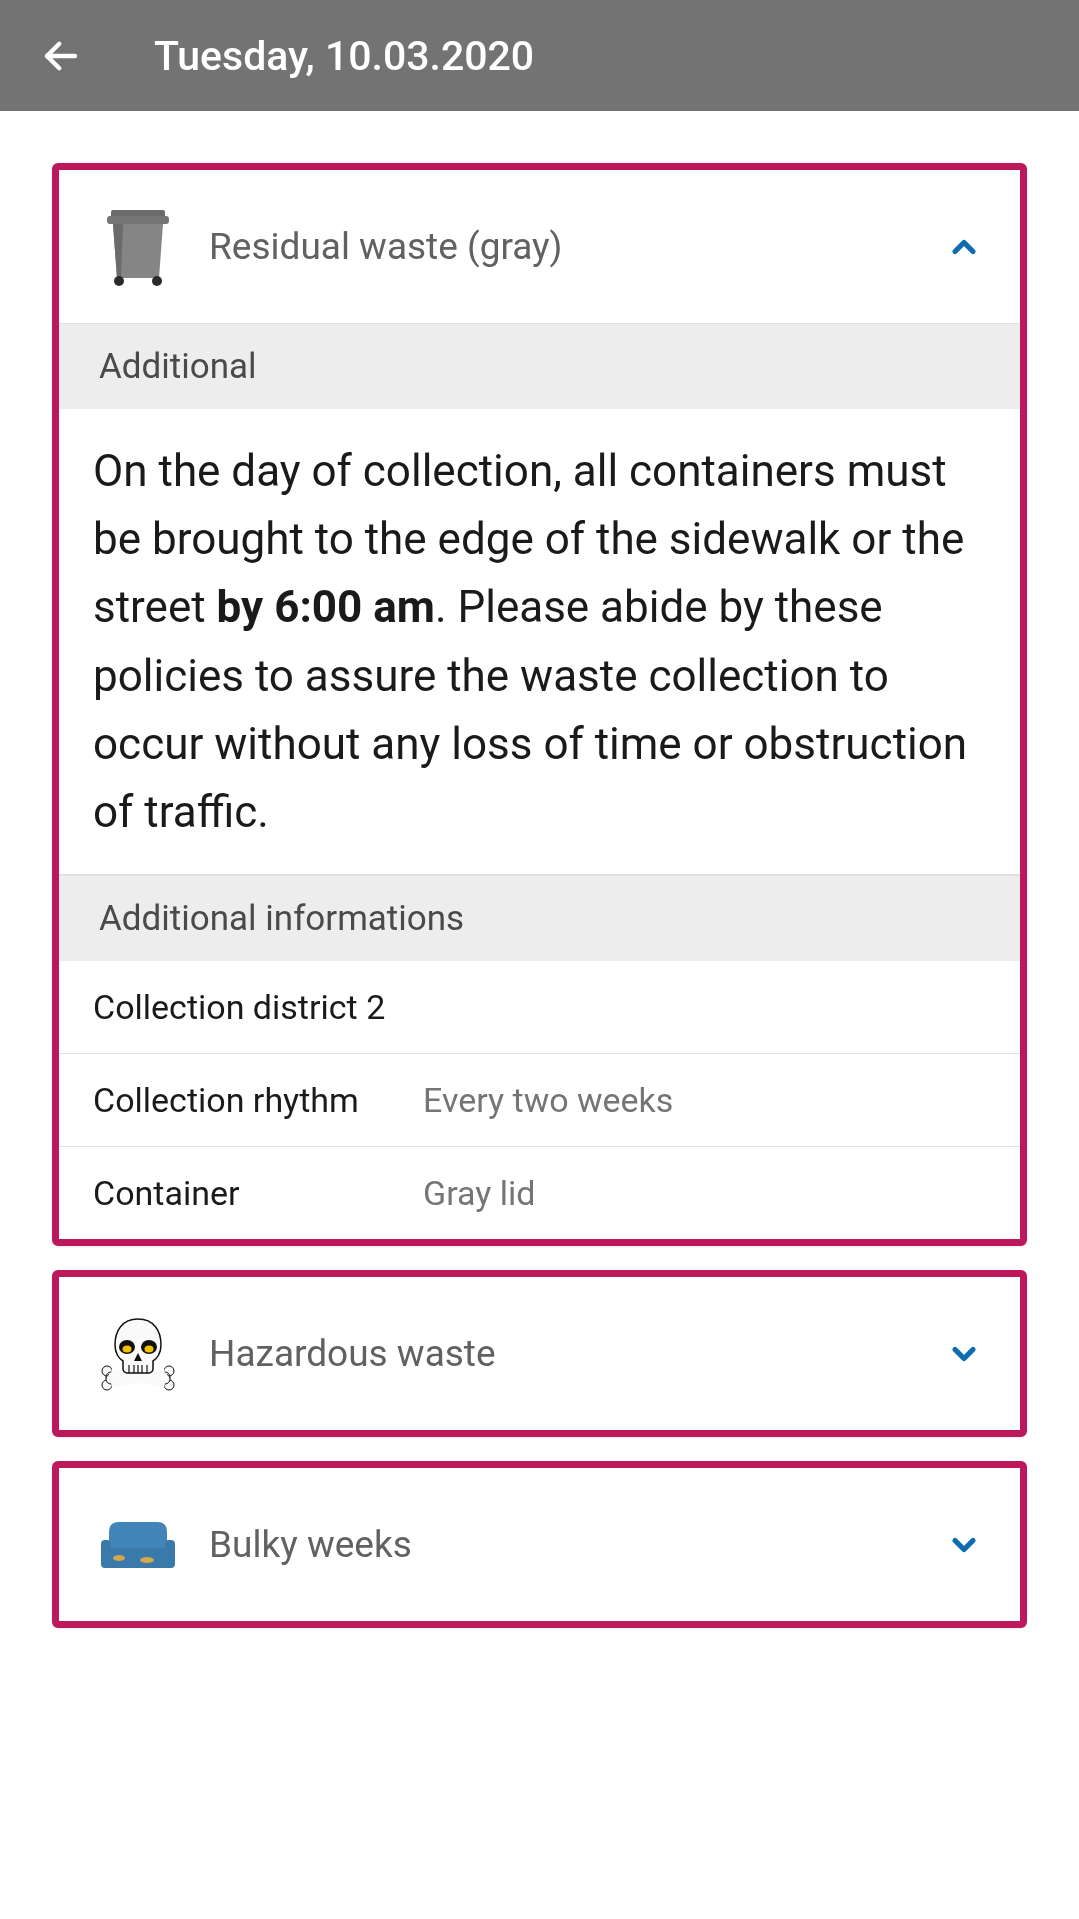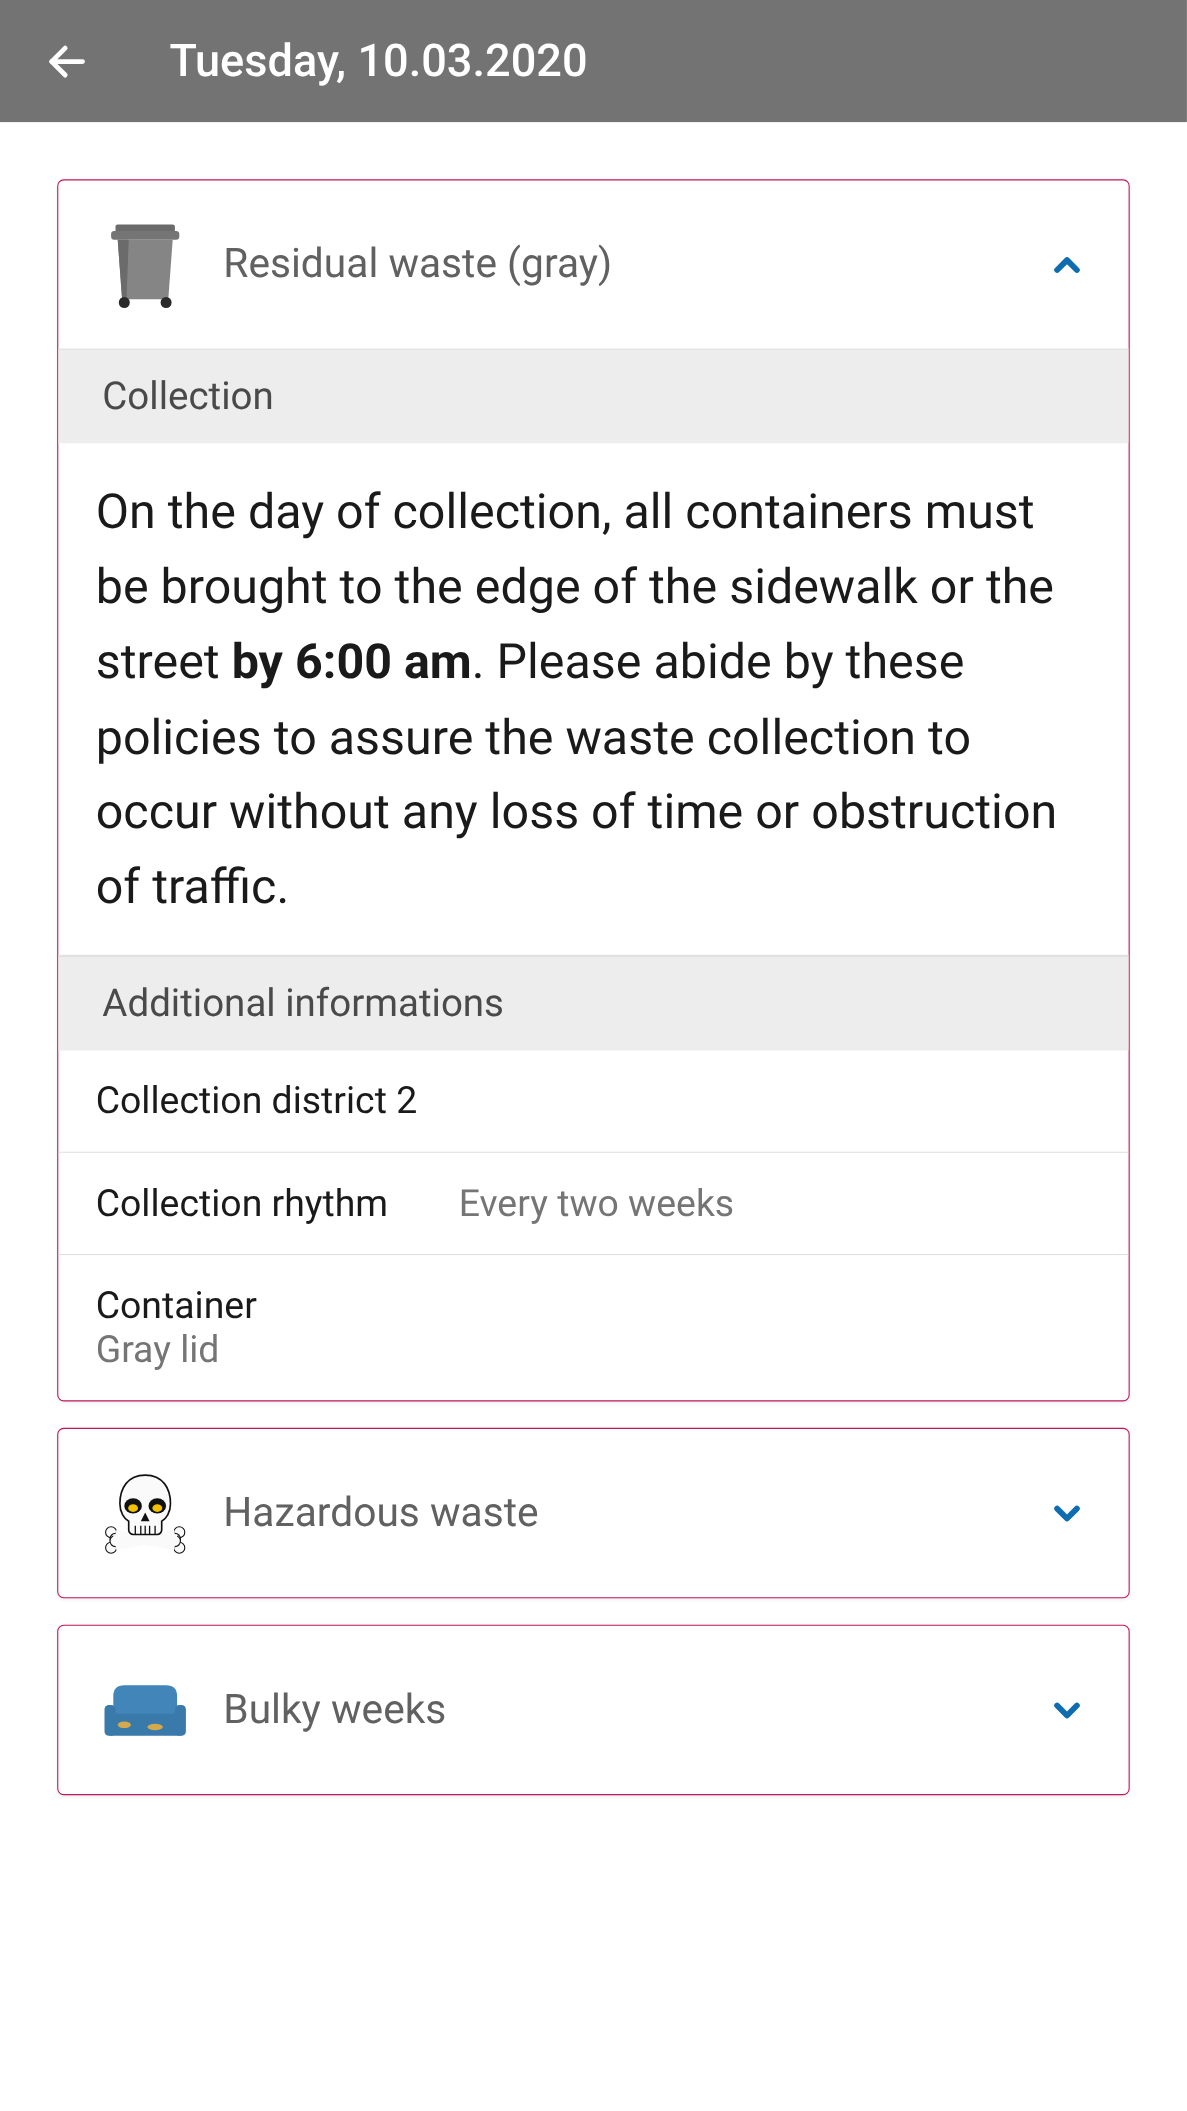--- a/index.html
+++ b/index.html
@@ -39,21 +39,21 @@
       font-weight: 500;
       margin-left: 62px;
     }
     
     .content {
       padding: 52px;
     }
     
     .card {
       background: white;
-      border: 1px solid #be185d;
+      border: 7px solid #be185d;
       border-radius: 6px;
       margin-bottom: 24px;
       overflow: hidden;
       box-shadow: 0 1px 3px rgba(0,0,0,0.08);
     }
     
     .card-header {
       display: flex;
       align-items: center;
       padding: 30px 38px;
@@ -109,21 +109,20 @@
     .info-row {
       padding: 26px 34px;
       color: #1a1a1a;
       font-size: 34px;
       border-bottom: 1px solid #e0e0e0;
       display: flex;
     }
     
     .info-row:last-child {
       border-bottom: none;
-      flex-direction: column;
     }
     
     .info-label {
       color: #1a1a1a;
       width: 330px;
       flex-shrink: 0;
     }
     
     .info-value {
       color: #757575;
@@ -165,21 +164,21 @@
         </svg>
       </div>
       <div class="card-title">Residual waste (gray)</div>
       <div class="chevron">
         <svg width="36" height="36" viewBox="0 0 24 24" fill="none" stroke="#0d6db0" stroke-width="3.5" stroke-linecap="round" stroke-linejoin="round">
           <polyline points="18 15 12 9 6 15"></polyline>
         </svg>
       </div>
     </div>
 
-    <div class="section-header">Collection</div>
+    <div class="section-header">Additional</div>
 
     <div class="description-text">
       <span>On the day of collection, all containers must be brought to the edge of the sidewalk or the street </span><span class="bold">by 6:00 am</span><span>. Please abide by these policies to assure the waste collection to occur without any loss of time or obstruction of traffic.</span>
     </div>
 
     <div class="section-header">Additional informations</div>
 
     <div class="info-row">
       <span class="info-single">Collection district 2</span>
     </div>

